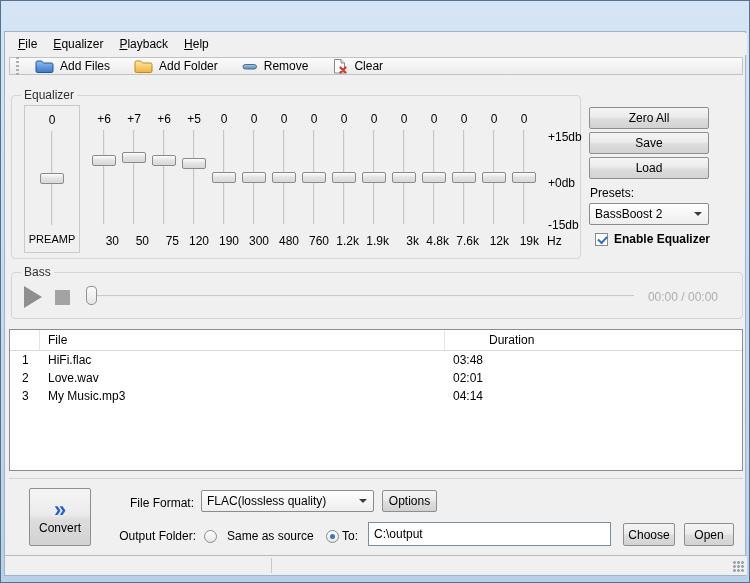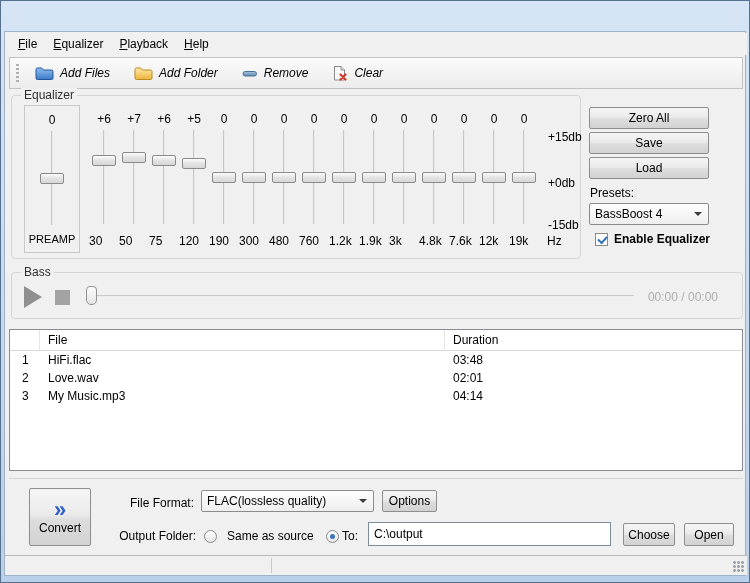--- a/index.html
+++ b/index.html
@@ -28,42 +28,42 @@
     background: #fff; border-radius: 1px; box-shadow: 0 0 1px #7c241a; }
   .close-x::before { transform: rotate(45deg); } .close-x::after { transform: rotate(-45deg); }
 
   
   .menubar { position: absolute; left: 4px; top: 32px; width: 742px; height: 22px;
     display: flex; align-items: center; padding-left: 5px; background: #f0f0f0; }
   .menu-item { padding: 3px 8px; }
   .menu-item u { text-decoration: underline; }
 
   
-  .toolbar { position: absolute; left: 8px; top: 56px; width: 734px; height: 32px;
+  .toolbar { position: absolute; left: 8px; top: 56px; width: 734px; height: 18px;
     border: 1px solid #c2c2c2; background: linear-gradient(#fbfbfb, #ececec);
-    display: flex; align-items: center; padding-left: 6px; font-style: italic; }
+    display: flex; align-items: center; padding-left: 6px; }
   .gripper { width: 4px; height: 20px; margin-right: 8px;
     background-image: radial-gradient(circle at 1.5px 2px, #aeaeae 1.1px, transparent 1.5px); background-size: 4px 4px; }
   .tb-btn { display: flex; align-items: center; gap: 6px; padding: 3px 7px; margin-right: 10px; border-radius: 2px; }
   .tb-icon { display: flex; align-items: center; }
   .tb-label { font-size: 12px; }
 
   
   .groupbox { position: absolute; border: 1px solid #d5d5d5; border-radius: 4px; }
   .group-legend { position: absolute; top: -8px; left: 9px; background: #f0f0f0; padding: 0 3px; color: #2f2f2f; }
   .eq-group { left: 10px; top: 94px; width: 570px; height: 164px; }
   .preamp-box { position: absolute; left: 12px; top: 9px; width: 56px; height: 148px; border: 1px solid #c9c9c9; }
   .preamp-gain { position: absolute; top: 7px; width: 100%; text-align: center; }
   .preamp-name { position: absolute; top: 127px; width: 100%; text-align: center; font-size: 11px; }
   .preamp-slider { position: absolute; top: 25px; left: 0; width: 100%; height: 94px; }
   .eq-bands { position: absolute; left: 77px; top: 16px; display: flex; }
   .eq-band { position: relative; width: 30px; height: 136px; }
   .eq-gain { position: absolute; top: 0; width: 100%; text-align: center; }
   .eq-slider { position: absolute; top: 18px; left: 0; width: 100%; height: 94px; }
-  .eq-freq { position: absolute; top: 122px; width: 100%; text-align: left; }
+  .eq-freq { position: absolute; top: 122px; width: 100%; text-align: right; }
   .vtrack { position: absolute; left: 50%; transform: translateX(-50%); top: 0; width: 2px; height: 94px;
     background: #c6c6c6; border-right: 1px solid #e9e9e9; }
   .vthumb { position: absolute; left: 50%; transform: translateX(-50%); width: 24px; height: 11px;
     background: linear-gradient(#fcfcfc, #e3e3e3 50%, #d7d7d7); border: 1px solid #8a8a8a; border-radius: 2px; }
   .eq-hz { position: absolute; left: 535px; top: 138px; }
   .scale-label { position: absolute; left: 536px; }
 
   
   .btn { background: linear-gradient(#f5f5f5, #ebebeb 45%, #ddd 55%, #d2d2d2); border: 1px solid #8e8e8e;
     border-radius: 2px; display: flex; align-items: center; justify-content: center; font-size: 12px; }
@@ -87,21 +87,21 @@
   .htrack { position: absolute; left: 0; right: 0; top: 12px; height: 2px; background: #c9c9c9; border-bottom: 1px solid #ececec; }
   .hthumb { position: absolute; top: 3px; width: 11px; height: 19px; background: linear-gradient(#fdfdfd, #e4e4e4);
     border: 1px solid #919191; border-radius: 4px 4px 5px 5px; }
   .time-display { position: absolute; right: 24px; top: 17px; color: #aeaeae; }
 
   
   .file-list { position: absolute; left: 8px; top: 328px; width: 734px; height: 142px;
     background: #fff; border: 1px solid #898c95; }
   .list-header { display: flex; height: 21px; border-bottom: 1px solid #d9d9d9; align-items: center; background: #fff; }
   .hcol { height: 100%; display: flex; align-items: center; border-right: 1px solid #e4e4e4; padding-left: 8px; }
-  .col-num { width: 30px; } .col-file { width: 405px; } .col-dur { flex: 1; border-right: none; }
+  .col-num { width: 30px; } .col-file { width: 405px; } .col-dur { flex: 1; border-right: none; margin-left: 36px; }
   .list-row { display: flex; height: 18px; align-items: center; }
   .list-row .col { padding-left: 8px; }
   .list-row .num { width: 30px; padding-left: 12px; }
   .list-row .file { width: 405px; }
   .list-row .dur { flex: 1; }
 
   
   .bottom-sep { position: absolute; left: 8px; top: 477px; width: 734px; height: 1px; background: #d5d5d5; }
   .convert-btn { position: absolute; left: 28px; top: 487px; width: 62px; height: 58px;
     flex-direction: column; gap: 1px; }
@@ -337,21 +337,21 @@
     <div class="scale-label" style="top:34px">+15db</div>
     <div class="scale-label" style="top:80px">+0db</div>
     <div class="scale-label" style="top:122px">-15db</div>
   </div>
 
   <div class="btn panel-btn" style="top:106px">Zero All</div>
   <div class="btn panel-btn" style="top:131px">Save</div>
   <div class="btn panel-btn" style="top:156px">Load</div>
   <div class="presets-label">Presets:</div>
   <div class="combo" style="left:588px; top:202px; width:120px; height:22px;">
-    <span>BassBoost 4</span>
+    <span>BassBoost 2</span>
     <div class="combo-arrow"></div>
   </div>
   <div class="checkbox checked" style="left:594px; top:232px;"></div>
   <div class="enable-label">Enable Equalizer</div>
 
   <div class="groupbox play-group">
     <div class="group-legend">Bass</div>
     <div class="play-btn">
         <div class="play-tri"></div>
       </div>

